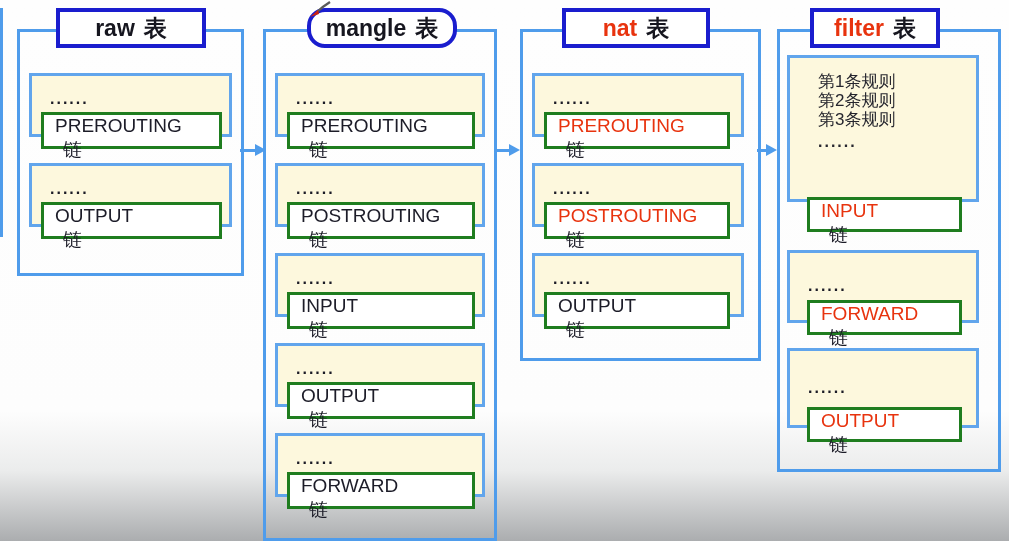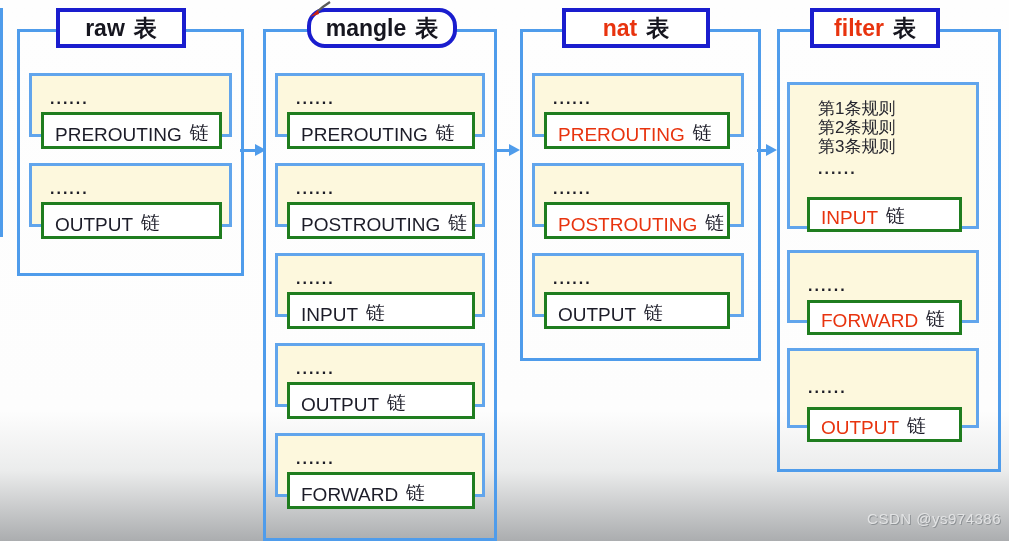--- a/index.html
+++ b/index.html
@@ -11,21 +11,21 @@
   .container{position:absolute;border:3px solid #4f9ceb;z-index:0;}
   .titlebox{
     position:absolute;height:40px;border:4px solid #1a1dce;background:#ffffff;z-index:4;
     display:flex;align-items:center;justify-content:center;
     font-weight:bold;font-size:23px;color:#16161f;box-sizing:border-box;
   }
   .titlebox .sfx{margin-left:9px;color:#16161f;}
   .yellow{position:absolute;background:#fdf8dd;border:3px solid #61a5ec;z-index:1;box-sizing:border-box;}
   .green{
     position:absolute;background:#ffffff;border:3px solid #1f7d1f;z-index:2;box-sizing:border-box;
-    display:flex;align-items:flex-end;padding-left:11px;font-size:19px;color:#1c1c28;white-space:nowrap;
+    display:flex;align-items:flex-start;padding-left:11px;font-size:19px;color:#1c1c28;white-space:nowrap;flex-direction:column;
   }
   .green .csfx{margin-left:8px;color:#1c1c28;}
   .dots{position:absolute;left:18px;top:14px;font-weight:bold;font-size:16px;letter-spacing:2px;color:#1b1b26;z-index:2;}
   .rules{position:absolute;left:28px;top:14px;font-size:17px;line-height:19px;color:#26262e;z-index:2;}
   .rules .rline{display:block;}
   .rules .rdots{font-weight:bold;letter-spacing:2px;font-size:16px;margin-top:3px;}
   .arrow-shaft{position:absolute;height:3px;background:#4f9ceb;z-index:3;}
   .arrow-head{position:absolute;width:0;height:0;border-left:11px solid #4f9ceb;border-top:6px solid transparent;border-bottom:6px solid transparent;z-index:3;}
   .cutline{position:absolute;left:0;top:8px;width:3px;height:229px;background:#4f9ceb;}
   .pen{position:absolute;left:305px;top:-1px;z-index:5;}
@@ -36,21 +36,21 @@
 </style>
 </head>
 <body>
 
 <div id="canvas">
 
   <div class="cutline"></div>
 
   <div>
     <div class="container" style="left:17px;top:29px;width:221px;height:241px;"></div>
-    <div class="titlebox" style="left:56px;top:8px;width:130px;">
+    <div class="titlebox" style="left:56px;top:8px;width:150px;">
       <span style="color: rgb(22, 22, 31);">raw</span>
       <span class="sfx">表</span>
     </div>
 
     <div class="yellow" style="left:29px;top:73px;width:203px;height:64px;">
       <div class="dots">......</div>
     </div>
     <div class="green" style="left:41px;top:112px;width:181px;height:37px;">
       <span style="color: rgb(28, 28, 40);">PREROUTING</span>
       <span class="csfx">链</span>
@@ -158,21 +158,21 @@
   <div class="arrow-shaft" style="left:757px;top:149px;width:13px;"></div>
   <div class="arrow-head" style="left:766px;top:144px;"></div>
 
   <div>
     <div class="container" style="left:777px;top:29px;width:218px;height:437px;"></div>
     <div class="titlebox" style="left:810px;top:8px;width:130px;">
       <span style="color: rgb(232, 51, 14);">filter</span>
       <span class="sfx">表</span>
     </div>
 
-    <div class="yellow" style="left:787px;top:82px;width:192px;height:147px;">
+    <div class="yellow" style="left:787px;top:55px;width:192px;height:147px;">
       <div class="rules">
         <span class="rline">第1条规则</span>
         <span class="rline">第2条规则</span>
         <span class="rline">第3条规则</span>
         <span class="rline rdots">......</span>
       </div>
     </div>
     <div class="green" style="left:807px;top:197px;width:155px;height:35px;">
       <span style="color: rgb(232, 51, 14);">INPUT</span>
       <span class="csfx">链</span>
@@ -188,15 +188,14 @@
 
     <div class="yellow" style="left:787px;top:348px;width:192px;height:80px;">
       <div class="dots" style="top:28px;">......</div>
     </div>
     <div class="green" style="left:807px;top:407px;width:155px;height:35px;">
       <span style="color: rgb(232, 51, 14);">OUTPUT</span>
       <span class="csfx">链</span>
     </div>
   </div>
 
-  <div class="watermark">CSDN @ys974386</div>
 
 </div>
 
 </body></html>

